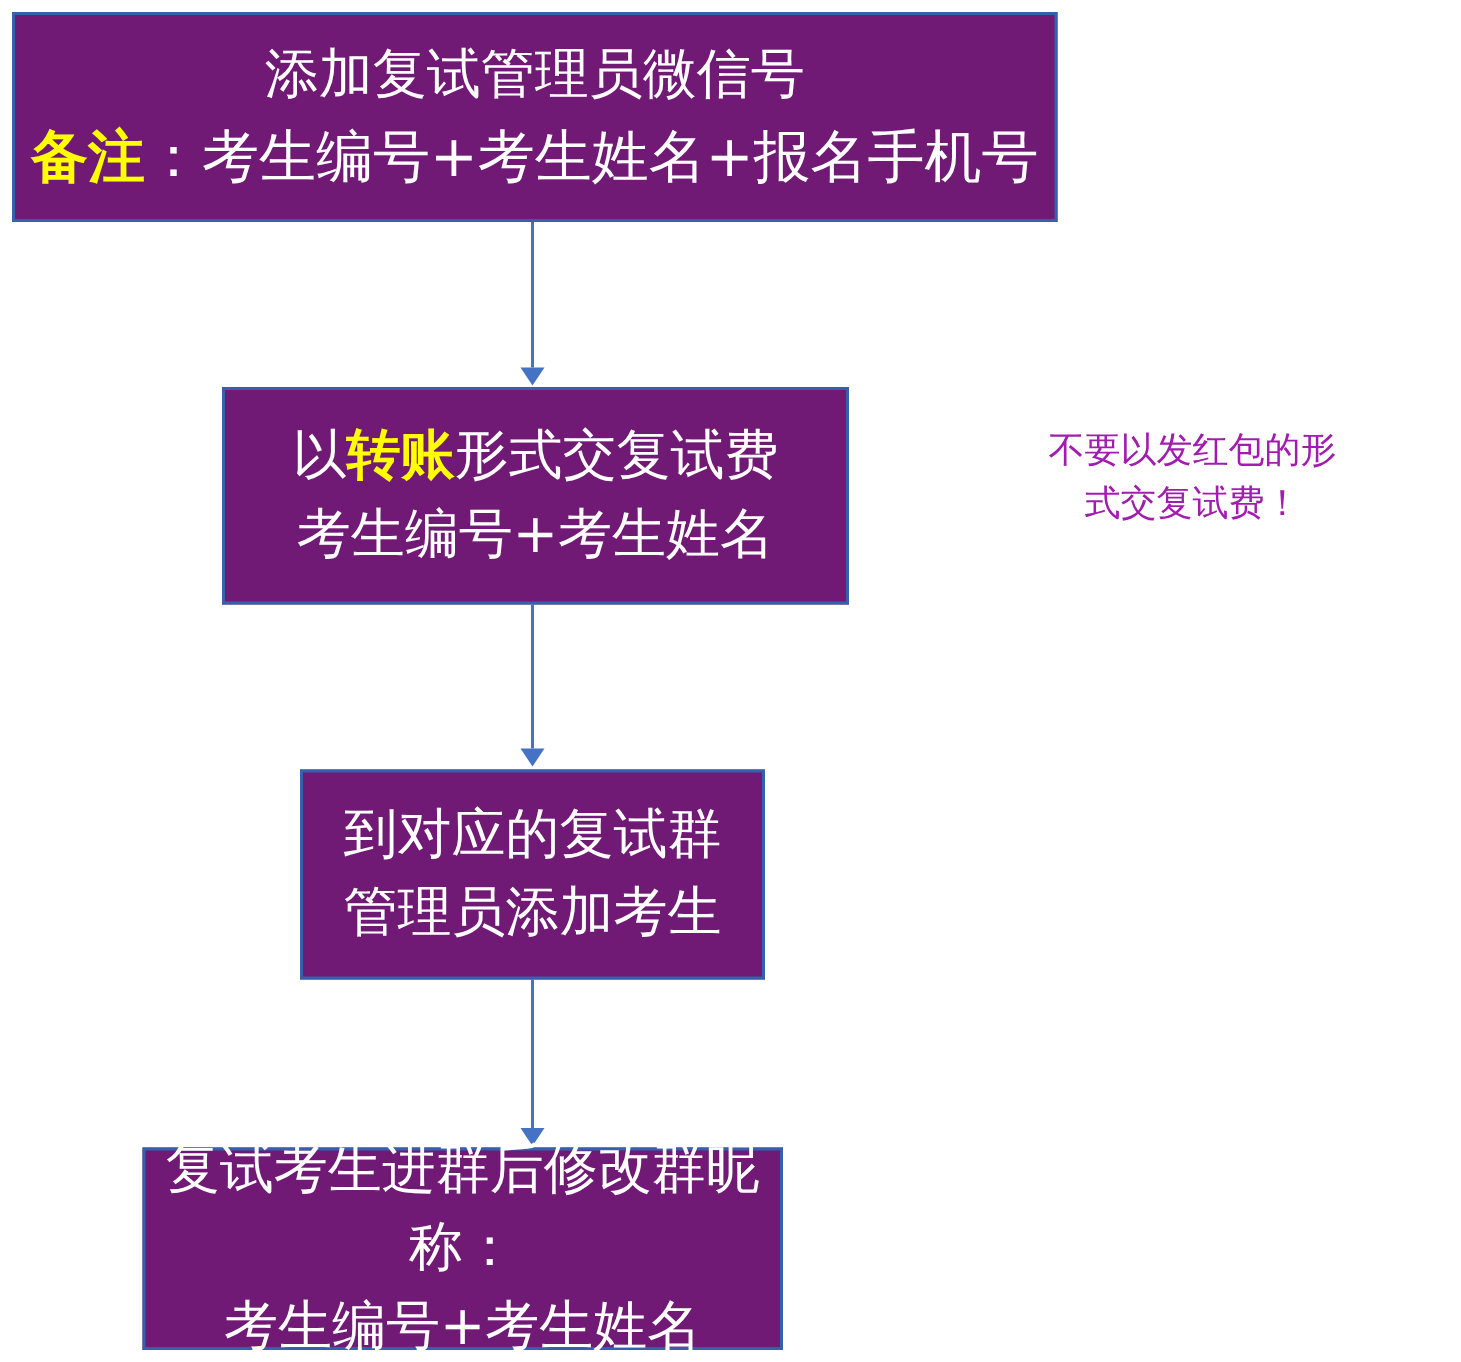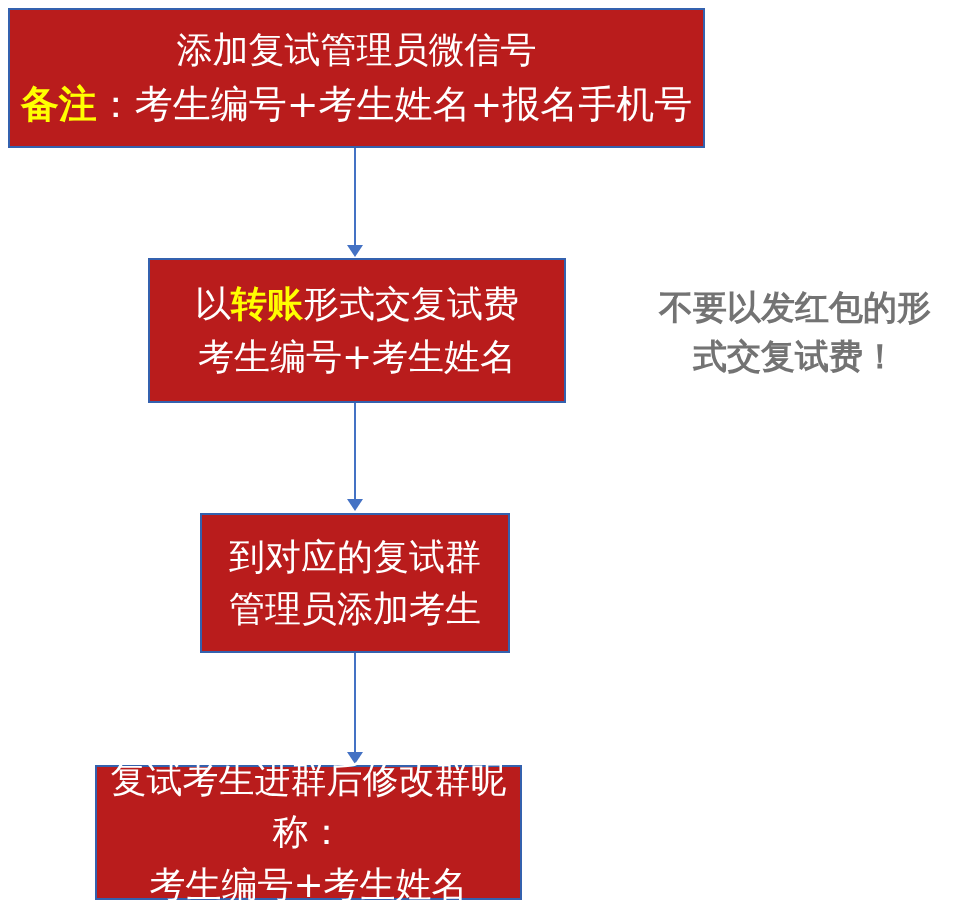--- a/index.html
+++ b/index.html
@@ -9,21 +9,21 @@
   body {
     width: 974px;
     height: 908px;
     background: #ffffff;
     font-family: "DejaVu Sans", "Liberation Sans", sans-serif;
     position: relative;
     overflow: hidden;
   }
   .box {
     position: absolute;
-    background: #b91c1c;
+    background: #701a75;
     border: 2px solid #3461AE;
     box-sizing: border-box;
     color: #ffffff;
     display: flex;
     flex-direction: column;
     justify-content: center;
     align-items: center;
     text-align: center;
     font-size: 36px;
     line-height: 1.45;
@@ -40,23 +40,23 @@
   .ahead {
     position: absolute;
     width: 0;
     height: 0;
     border-left: 8px solid transparent;
     border-right: 8px solid transparent;
     border-top: 12px solid #4472C4;
   }
   .warning {
     position: absolute;
-    color: #737373;
-    font-weight: bold;
-    font-size: 34px;
+    color: #a21caf;
+    font-weight: normal;
+    font-size: 24px;
     line-height: 1.45;
     text-align: center;
   }
 </style>
 </head>
 <body>
 
 <div class="box" style="left:8px; top:8px; width:697px; height:140px;">
   <div>添加复试管理员微信号</div>
   <div style="font-size:38px;text-align:center;">

